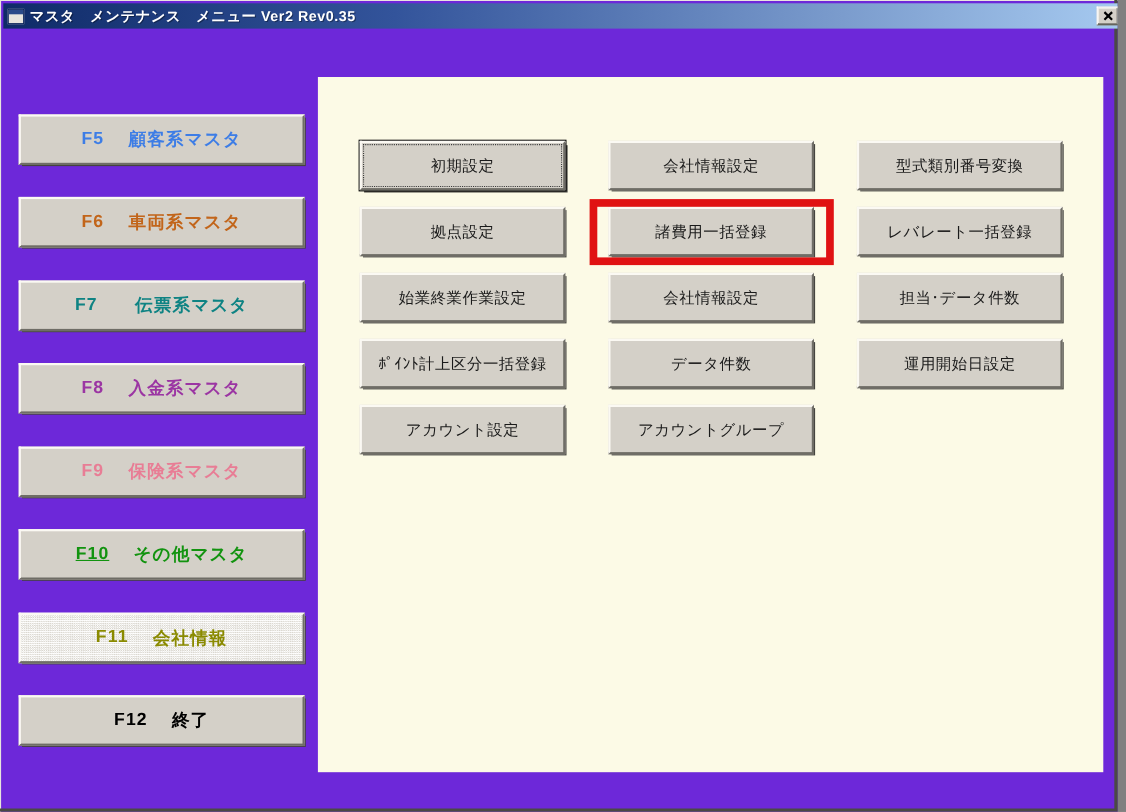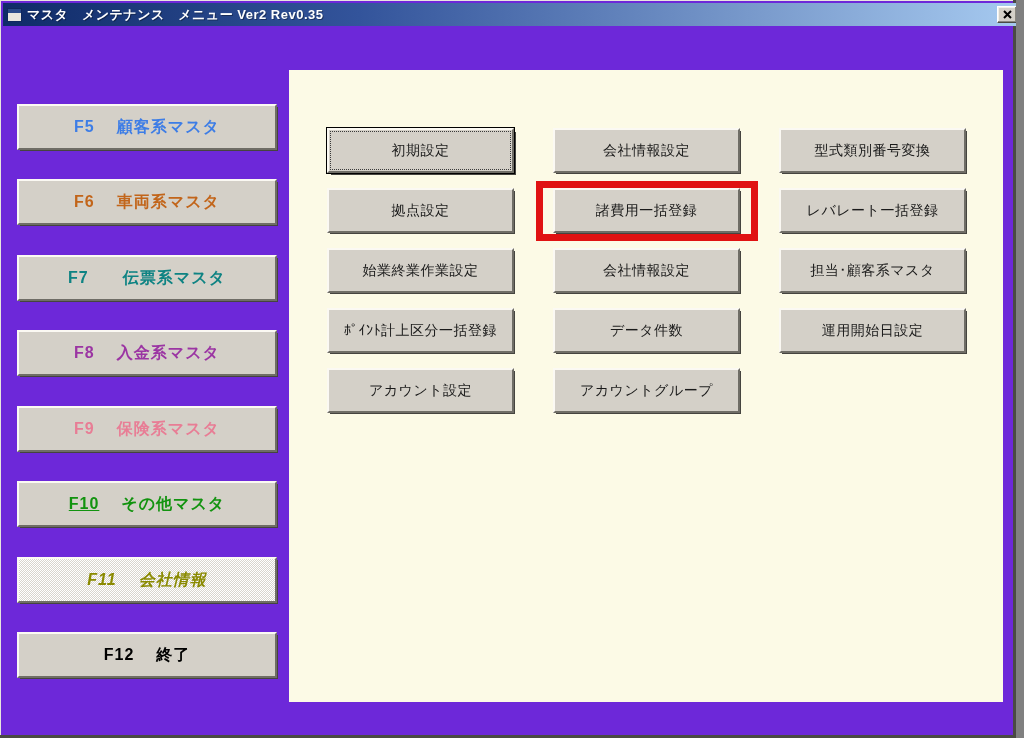--- a/index.html
+++ b/index.html
@@ -49,21 +49,20 @@
 
   
   .default-focus{box-shadow:0 0 0 1px #000000, 3px 3px 0 -1px #45443f;}
   .default-focus::after{content:"";position:absolute;inset:1px;border:1px dotted #3a3a3a;pointer-events:none;}
 
   
   .checker{
     background-color:#ffffff;
     background-image:conic-gradient(#d8d5cd 25%, #ffffff 0 50%, #d8d5cd 0 75%, #ffffff 0);
     background-size:2px 2px;
-    font-style:italic;
   }
 
   
   .highlight-box{
     position:absolute;left:536px;top:181px;width:222px;height:60px;
     border:7px solid #e01212;pointer-events:none;
   }
 </style>
 </head>
 <body>
@@ -121,21 +120,21 @@
   <button class="btn grid default-focus" style="left:327px;top:128px">初期設定</button>
   <button class="btn grid" style="left:553px;top:128px">会社情報設定</button>
   <button class="btn grid" style="left:779px;top:128px">型式類別番号変換</button>
 
   <button class="btn grid" style="left:327px;top:188px">拠点設定</button>
   <button class="btn grid" style="left:553px;top:188px">諸費用一括登録</button>
   <button class="btn grid" style="left:779px;top:188px">レバレート一括登録</button>
 
   <button class="btn grid" style="left:327px;top:248px">始業終業作業設定</button>
   <button class="btn grid" style="left:553px;top:248px">会社情報設定</button>
-  <button class="btn grid" style="left:779px;top:248px">担当･顧客系マスタ</button>
+  <button class="btn grid" style="left:779px;top:248px">担当･データ件数</button>
 
   <button class="btn grid" style="left:327px;top:308px">ﾎﾟｲﾝﾄ計上区分一括登録</button>
   <button class="btn grid" style="left:553px;top:308px">データ件数</button>
   <button class="btn grid" style="left:779px;top:308px">運用開始日設定</button>
 
   <button class="btn grid" style="left:327px;top:368px">アカウント設定</button>
   <button class="btn grid" style="left:553px;top:368px">アカウントグループ</button>
 
   <div class="highlight-box" style="border-color: rgb(224, 18, 18);"></div>
 

